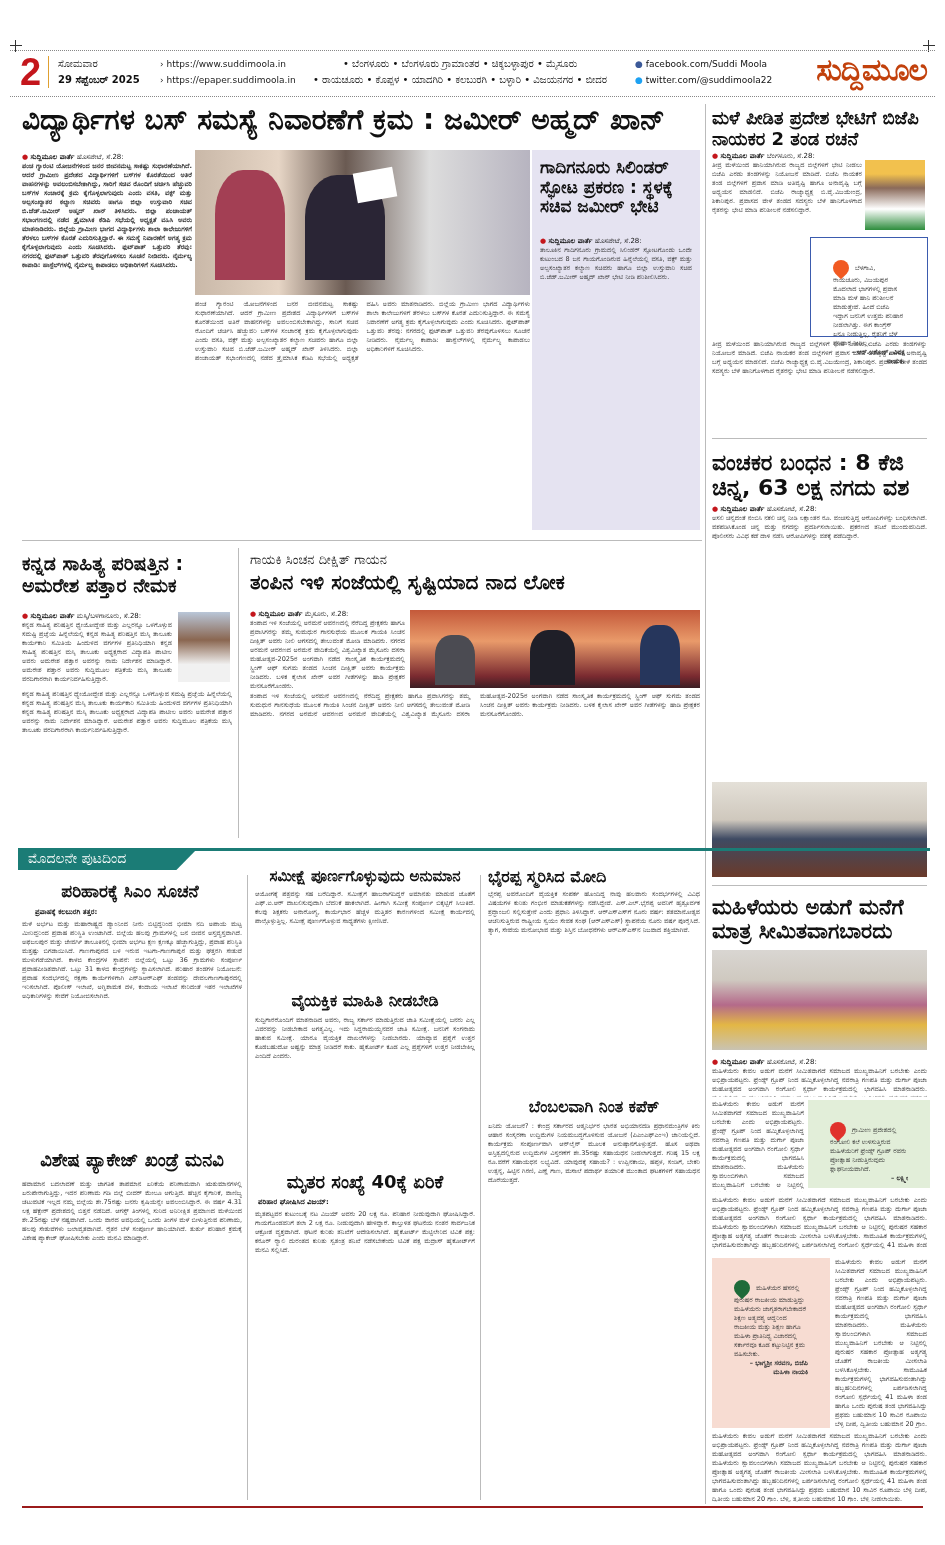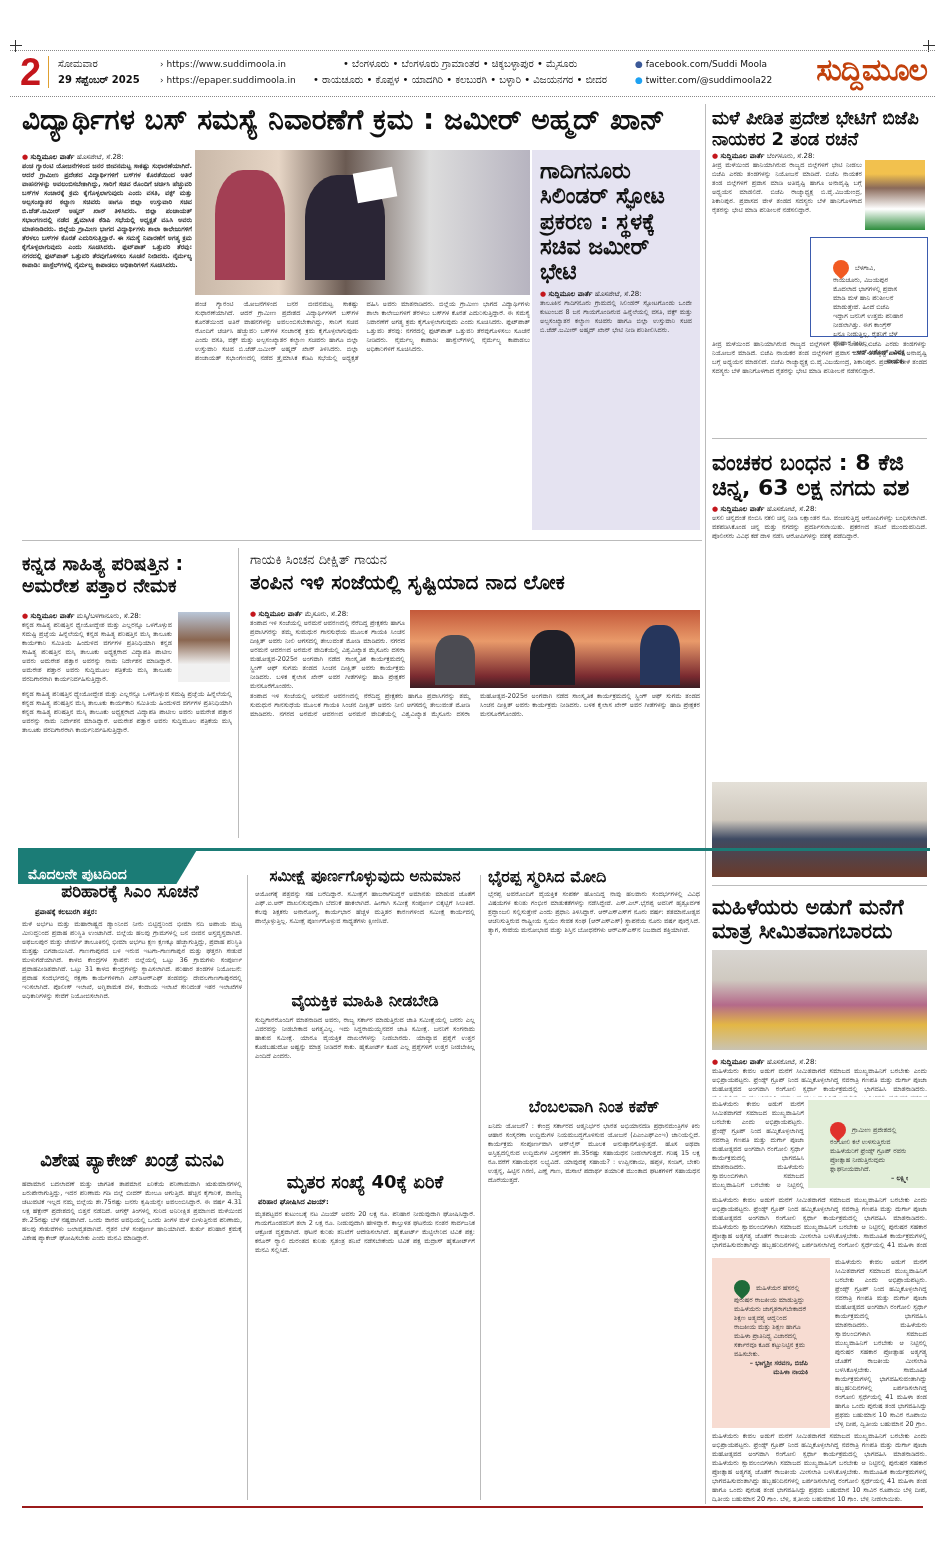--- a/index.html
+++ b/index.html
@@ -22,21 +22,21 @@
 .byline{font-size:7px;font-weight:bold;line-height:9px}
 .byline .dot{color:#c4161c}
 .photo{position:absolute;overflow:hidden}
 .vline{position:absolute;width:1px;background:#bbb}
 .hline{position:absolute;height:1px;background:#bbb}
 .sidebox{position:absolute;background:#e5e3f1;padding:8px}
 .quote{position:absolute;border:1px solid #3b5bae;padding:22px;font-size:6.5px;line-height:9px;color:#333}
 .pink{background:#f7dcd2;border:none}
 .green{background:#e2eed9;border:none}
 .drop{display:inline-block;width:16px;height:16px;border-radius:50% 50% 50% 0;transform:rotate(-45deg);margin-right:4px;vertical-align:middle}
-.banner{position:absolute;left:18px;top:848px;width:180px;height:22px;background:#1b7c76;color:#fff;font-size:14px;font-weight:bold;padding:18px 10px;clip-path:polygon(0 0,100% 0,88% 100%,0 100%)}
+.banner{position:absolute;left:18px;top:848px;width:180px;height:22px;background:#1b7c76;color:#fff;font-size:14px;font-weight:normal;padding:2px 10px;clip-path:polygon(0 0,100% 0,88% 100%,0 100%)}
 .bannerline{position:absolute;left:180px;top:848px;right:15px;height:3px;background:#1b7c76}
 .footline{position:absolute;left:22px;right:22px;top:1506px;height:2px;background:#9b1b1b}
 </style>
 </head>
 <body>
 
 <div class="crop" style="left:10px;top:40px"></div>
 <div class="crop" style="right:10px;top:40px"></div>
 <div class="dotline" style="top:50px"></div>
 
@@ -69,21 +69,21 @@
   <div class="body" style="height:370px;font-weight:bold">ಪಂಚ ಗ್ಯಾರಂಟಿ ಯೋಜನೆಗಳಿಂದ ಜನರ ಜೀವನಮಟ್ಟ ಸಾಕಷ್ಟು ಸುಧಾರಣೆಯಾಗಿದೆ. ಆದರೆ ಗ್ರಾಮೀಣ ಪ್ರದೇಶದ ವಿದ್ಯಾರ್ಥಿಗಳಿಗೆ ಬಸ್‌ಗಳ ಕೊರತೆಯಿಂದ ಅತಿರೆ ವಾಹನಗಳನ್ನು ಅವಲಂಬಿಸಬೇಕಾಗಿದ್ದು, ಸಾರಿಗೆ ಸಚಿವ ರೊಂದಿಗೆ ಚರ್ಚಿಸಿ ಹೆಚ್ಚುವರಿ ಬಸ್‌ಗಳ ಸಂಚಾರಕ್ಕೆ ಕ್ರಮ ಕೈಗೊಳ್ಳಲಾಗುವುದು ಎಂದು ವಸತಿ, ವಕ್ಫ್ ಮತ್ತು ಅಲ್ಪಸಂಖ್ಯಾತರ ಕಲ್ಯಾಣ ಸಚಿವರು ಹಾಗೂ ಜಿಲ್ಲಾ ಉಸ್ತುವಾರಿ ಸಚಿವ ಬಿ.ಜೆಡ್.ಜಮೀರ್ ಅಹ್ಮದ್ ಖಾನ್ ತಿಳಿಸಿದರು. ಜಿಲ್ಲಾ ಪಂಚಾಯತ್ ಸಭಾಂಗಣದಲ್ಲಿ ನಡೆದ ತ್ರೈಮಾಸಿಕ ಕೆಡಿಪಿ ಸಭೆಯಲ್ಲಿ ಅಧ್ಯಕ್ಷತೆ ವಹಿಸಿ ಅವರು ಮಾತನಾಡಿದರು. ಜಿಲ್ಲೆಯ ಗ್ರಾಮೀಣ ಭಾಗದ ವಿದ್ಯಾರ್ಥಿಗಳು ಶಾಲಾ ಕಾಲೇಜುಗಳಿಗೆ ತೆರಳಲು ಬಸ್‌ಗಳ ಕೊರತೆ ಎದುರಿಸುತ್ತಿದ್ದಾರೆ. ಈ ಸಮಸ್ಯೆ ನಿವಾರಣೆಗೆ ಅಗತ್ಯ ಕ್ರಮ ಕೈಗೊಳ್ಳಲಾಗುವುದು ಎಂದು ಸೂಚಿಸಿದರು. ಫುಟ್‌ಪಾತ್ ಒತ್ತುವರಿ ತೆರವು: ನಗರದಲ್ಲಿ ಫುಟ್‌ಪಾತ್ ಒತ್ತುವರಿ ತೆರವುಗೊಳಿಸಲು ಸೂಚನೆ ನೀಡಿದರು. ನೈರ್ಮಲ್ಯ ಕಾಪಾಡಿ: ಹಾಸ್ಟೆಲ್‌ಗಳಲ್ಲಿ ನೈರ್ಮಲ್ಯ ಕಾಪಾಡಲು ಅಧಿಕಾರಿಗಳಿಗೆ ಸೂಚಿಸಿದರು.</div>
 </div>
 <div class="photo" style="left:195px;top:150px;width:335px;height:145px;background:linear-gradient(90deg,#c9b8a8 0%,#e6d5c5 25%,#6a5a52 45%,#ddd 70%,#b7b4c0 100%)">
   <div class="abs" style="left:20px;top:20px;width:70px;height:110px;border-radius:40% 40% 0 0;background:#a33f54"></div>
   <div class="abs" style="left:110px;top:25px;width:80px;height:105px;border-radius:40% 40% 0 0;background:#2a2535"></div>
   <div class="abs" style="left:160px;top:20px;width:40px;height:30px;background:#fff;transform:rotate(-10deg)"></div>
 </div>
 <div class="body abs" style="left:195px;top:300px;width:335px;height:225px;column-count:2;column-gap:8px"><span>ಪಂಚ ಗ್ಯಾರಂಟಿ ಯೋಜನೆಗಳಿಂದ ಜನರ ಜೀವನಮಟ್ಟ ಸಾಕಷ್ಟು ಸುಧಾರಣೆಯಾಗಿದೆ. ಆದರೆ ಗ್ರಾಮೀಣ ಪ್ರದೇಶದ ವಿದ್ಯಾರ್ಥಿಗಳಿಗೆ ಬಸ್‌ಗಳ ಕೊರತೆಯಿಂದ ಅತಿರೆ ವಾಹನಗಳನ್ನು ಅವಲಂಬಿಸಬೇಕಾಗಿದ್ದು, ಸಾರಿಗೆ ಸಚಿವ ರೊಂದಿಗೆ ಚರ್ಚಿಸಿ ಹೆಚ್ಚುವರಿ ಬಸ್‌ಗಳ ಸಂಚಾರಕ್ಕೆ ಕ್ರಮ ಕೈಗೊಳ್ಳಲಾಗುವುದು ಎಂದು ವಸತಿ, ವಕ್ಫ್ ಮತ್ತು ಅಲ್ಪಸಂಖ್ಯಾತರ ಕಲ್ಯಾಣ ಸಚಿವರು ಹಾಗೂ ಜಿಲ್ಲಾ ಉಸ್ತುವಾರಿ ಸಚಿವ ಬಿ.ಜೆಡ್.ಜಮೀರ್ ಅಹ್ಮದ್ ಖಾನ್ ತಿಳಿಸಿದರು. ಜಿಲ್ಲಾ ಪಂಚಾಯತ್ ಸಭಾಂಗಣದಲ್ಲಿ ನಡೆದ ತ್ರೈಮಾಸಿಕ ಕೆಡಿಪಿ ಸಭೆಯಲ್ಲಿ ಅಧ್ಯಕ್ಷತೆ ವಹಿಸಿ ಅವರು ಮಾತನಾಡಿದರು. ಜಿಲ್ಲೆಯ ಗ್ರಾಮೀಣ ಭಾಗದ ವಿದ್ಯಾರ್ಥಿಗಳು ಶಾಲಾ ಕಾಲೇಜುಗಳಿಗೆ ತೆರಳಲು ಬಸ್‌ಗಳ ಕೊರತೆ ಎದುರಿಸುತ್ತಿದ್ದಾರೆ. ಈ ಸಮಸ್ಯೆ ನಿವಾರಣೆಗೆ ಅಗತ್ಯ ಕ್ರಮ ಕೈಗೊಳ್ಳಲಾಗುವುದು ಎಂದು ಸೂಚಿಸಿದರು. ಫುಟ್‌ಪಾತ್ ಒತ್ತುವರಿ ತೆರವು: ನಗರದಲ್ಲಿ ಫುಟ್‌ಪಾತ್ ಒತ್ತುವರಿ ತೆರವುಗೊಳಿಸಲು ಸೂಚನೆ ನೀಡಿದರು. ನೈರ್ಮಲ್ಯ ಕಾಪಾಡಿ: ಹಾಸ್ಟೆಲ್‌ಗಳಲ್ಲಿ ನೈರ್ಮಲ್ಯ ಕಾಪಾಡಲು ಅಧಿಕಾರಿಗಳಿಗೆ ಸೂಚಿಸಿದರು.</span></div>
 
 <div class="sidebox" style="left:532px;top:150px;width:168px;height:380px">
-  <h2 class="hl" style="font-size:22px;margin-bottom:6px">ಗಾದಿಗನೂರು ಸಿಲಿಂಡರ್ ಸ್ಫೋಟ ಪ್ರಕರಣ : ಸ್ಥಳಕ್ಕೆ ಸಚಿವ ಜಮೀರ್ ಭೇಟಿ</h2>
+  <h2 class="hl" style="font-size:17px;margin-bottom:20px">ಗಾದಿಗನೂರು ಸಿಲಿಂಡರ್ ಸ್ಫೋಟ ಪ್ರಕರಣ : ಸ್ಥಳಕ್ಕೆ ಸಚಿವ ಜಮೀರ್ ಭೇಟಿ</h2>
   <div class="byline"><span class="dot">● </span><span>ಸುದ್ದಿಮೂಲ ವಾರ್ತೆ</span> <span style="font-weight:normal">ಹೊಸಪೇಟೆ, ಸೆ.28:</span></div>
   <div class="body" style="height:280px">ತಾಲೂಕಿನ ಗಾದಿಗನೂರು ಗ್ರಾಮದಲ್ಲಿ ಸಿಲಿಂಡರ್ ಸ್ಫೋಟಗೊಂಡು ಒಂದೇ ಕುಟುಂಬದ 8 ಜನ ಗಾಯಗೊಂಡಿರುವ ಹಿನ್ನೆಲೆಯಲ್ಲಿ ವಸತಿ, ವಕ್ಫ್ ಮತ್ತು ಅಲ್ಪಸಂಖ್ಯಾತರ ಕಲ್ಯಾಣ ಸಚಿವರು ಹಾಗೂ ಜಿಲ್ಲಾ ಉಸ್ತುವಾರಿ ಸಚಿವ ಬಿ.ಜೆಡ್.ಜಮೀರ್ ಅಹ್ಮದ್ ಖಾನ್ ಭೇಟಿ ನೀಡಿ ಪರಿಶೀಲಿಸಿದರು.</div>
 </div>
 
 <div class="vline" style="left:705px;top:104px;height:1400px"></div>
 
 <h2 class="abs hl" style="left:712px;top:108px;width:225px;font-size:18px">ಮಳೆ ಪೀಡಿತ ಪ್ರದೇಶ ಭೇಟಿಗೆ ಬಿಜೆಪಿ ನಾಯಕರ 2 ತಂಡ ರಚನೆ</h2>
 <div class="abs" style="left:712px;top:152px;width:150px">
   <div class="byline"><span class="dot">● </span><span>ಸುದ್ದಿಮೂಲ ವಾರ್ತೆ</span> <span style="font-weight:normal">ಬೆಂಗಳೂರು, ಸೆ.28:</span></div>
   <div class="body" style="height:90px">ತೀವ್ರ ಮಳೆಯಿಂದ ಹಾನಿಯಾಗಿರುವ ರಾಜ್ಯದ ಜಿಲ್ಲೆಗಳಿಗೆ ಭೇಟಿ ನೀಡಲು ಬಿಜೆಪಿ ಎರಡು ತಂಡಗಳನ್ನು ನಿಯೋಜನೆ ಮಾಡಿದೆ. ಬಿಜೆಪಿ ನಾಯಕರ ತಂಡ ಜಿಲ್ಲೆಗಳಿಗೆ ಪ್ರವಾಸ ಮಾಡಿ ಅತಿವೃಷ್ಟಿ ಹಾಗೂ ಅನಾವೃಷ್ಟಿ ಬಗ್ಗೆ ಅಧ್ಯಯನ ಮಾಡಲಿದೆ. ಬಿಜೆಪಿ ರಾಜ್ಯಾಧ್ಯಕ್ಷ ಬಿ.ವೈ.ವಿಜಯೇಂದ್ರ, ಶಿಕಾರಿಪುರ. ಪ್ರವಾಸದ ವೇಳೆ ತಂಡದ ಸದಸ್ಯರು ಬೆಳೆ ಹಾನಿಗೊಳಗಾದ ರೈತರನ್ನು ಭೇಟಿ ಮಾಡಿ ಪರಿಶೀಲನೆ ನಡೆಸಲಿದ್ದಾರೆ.</div>

